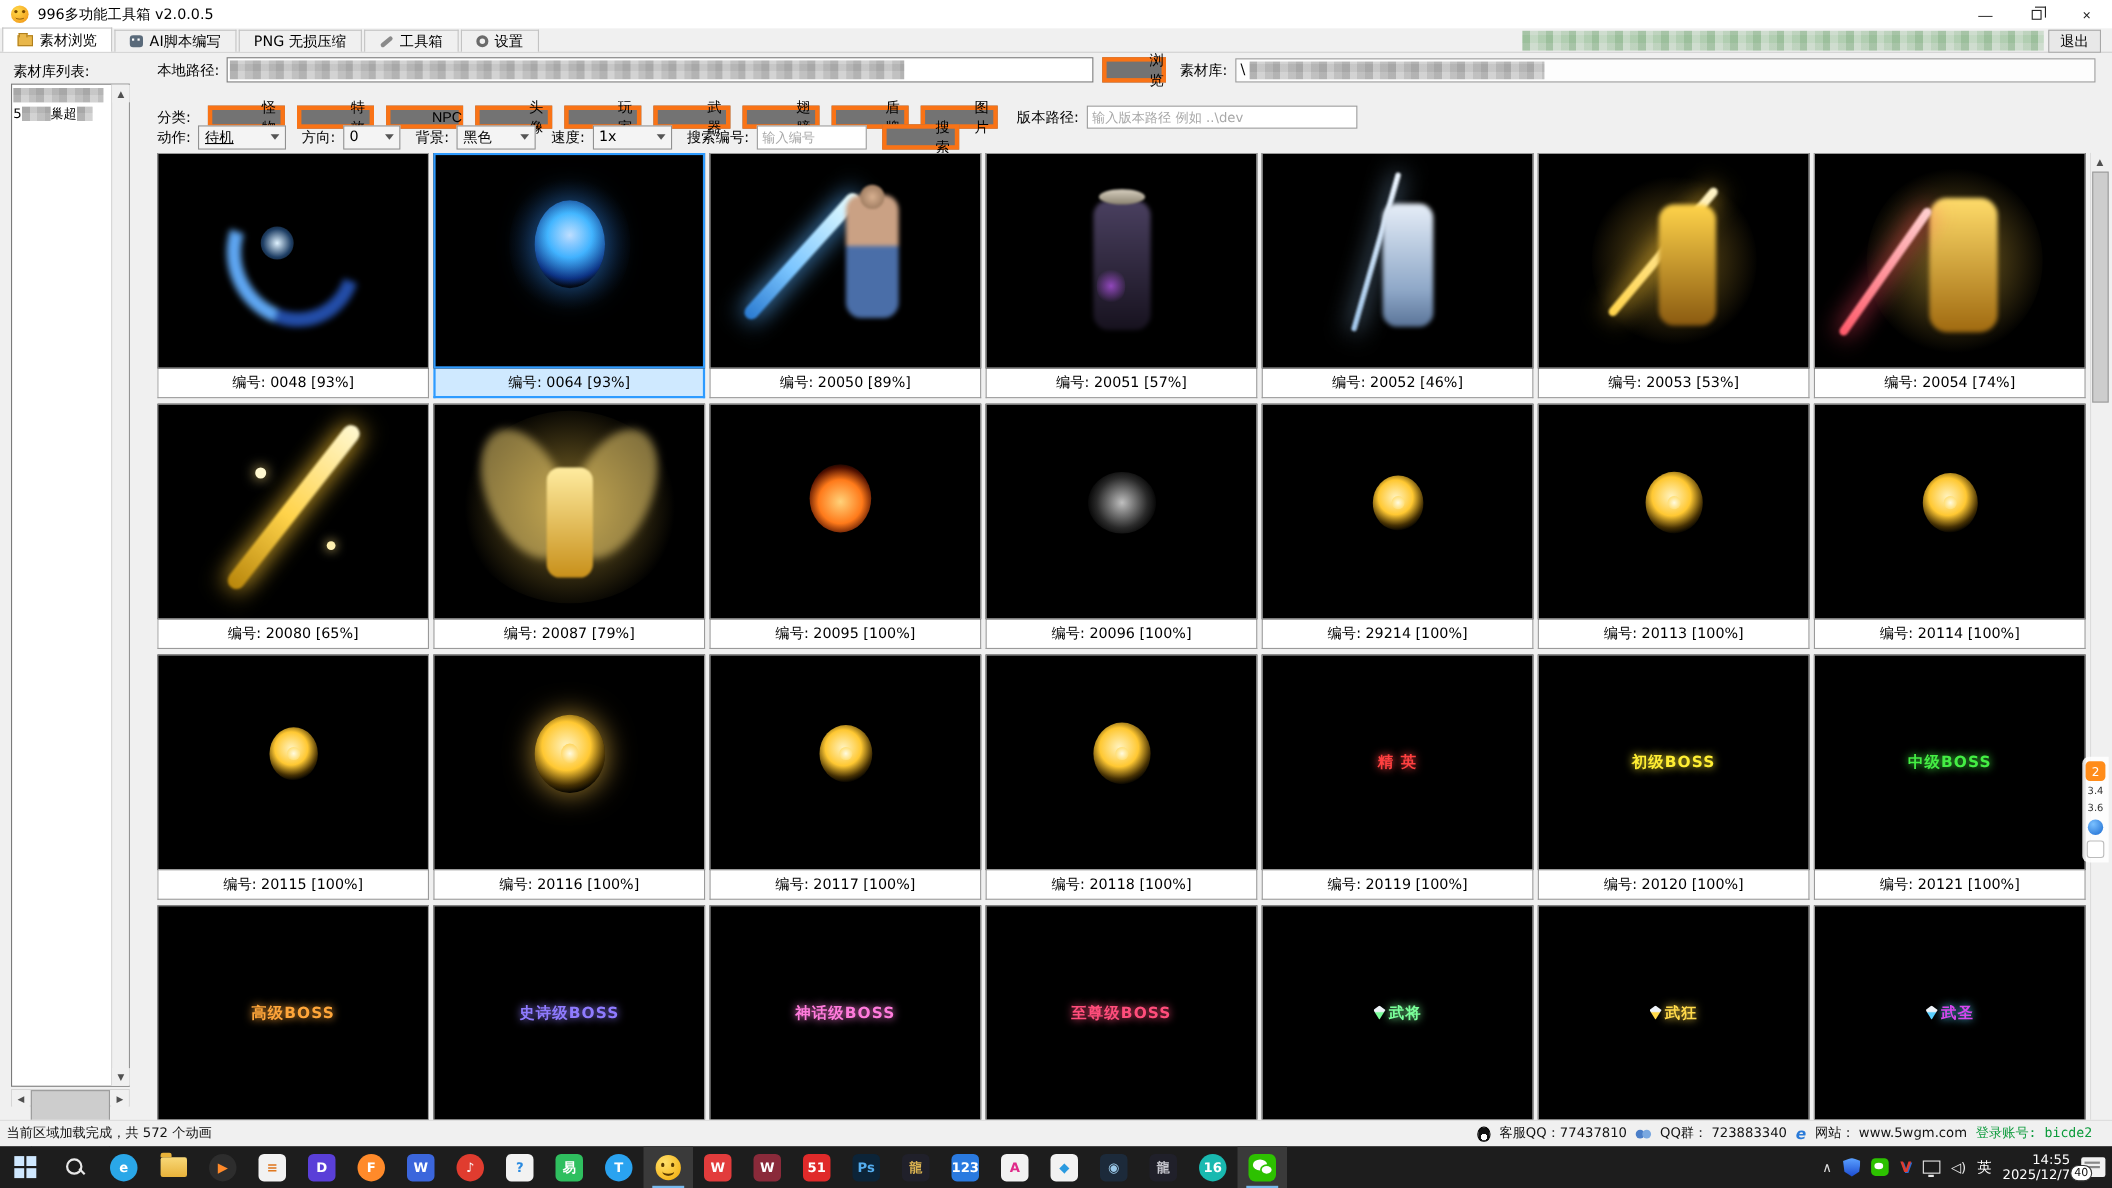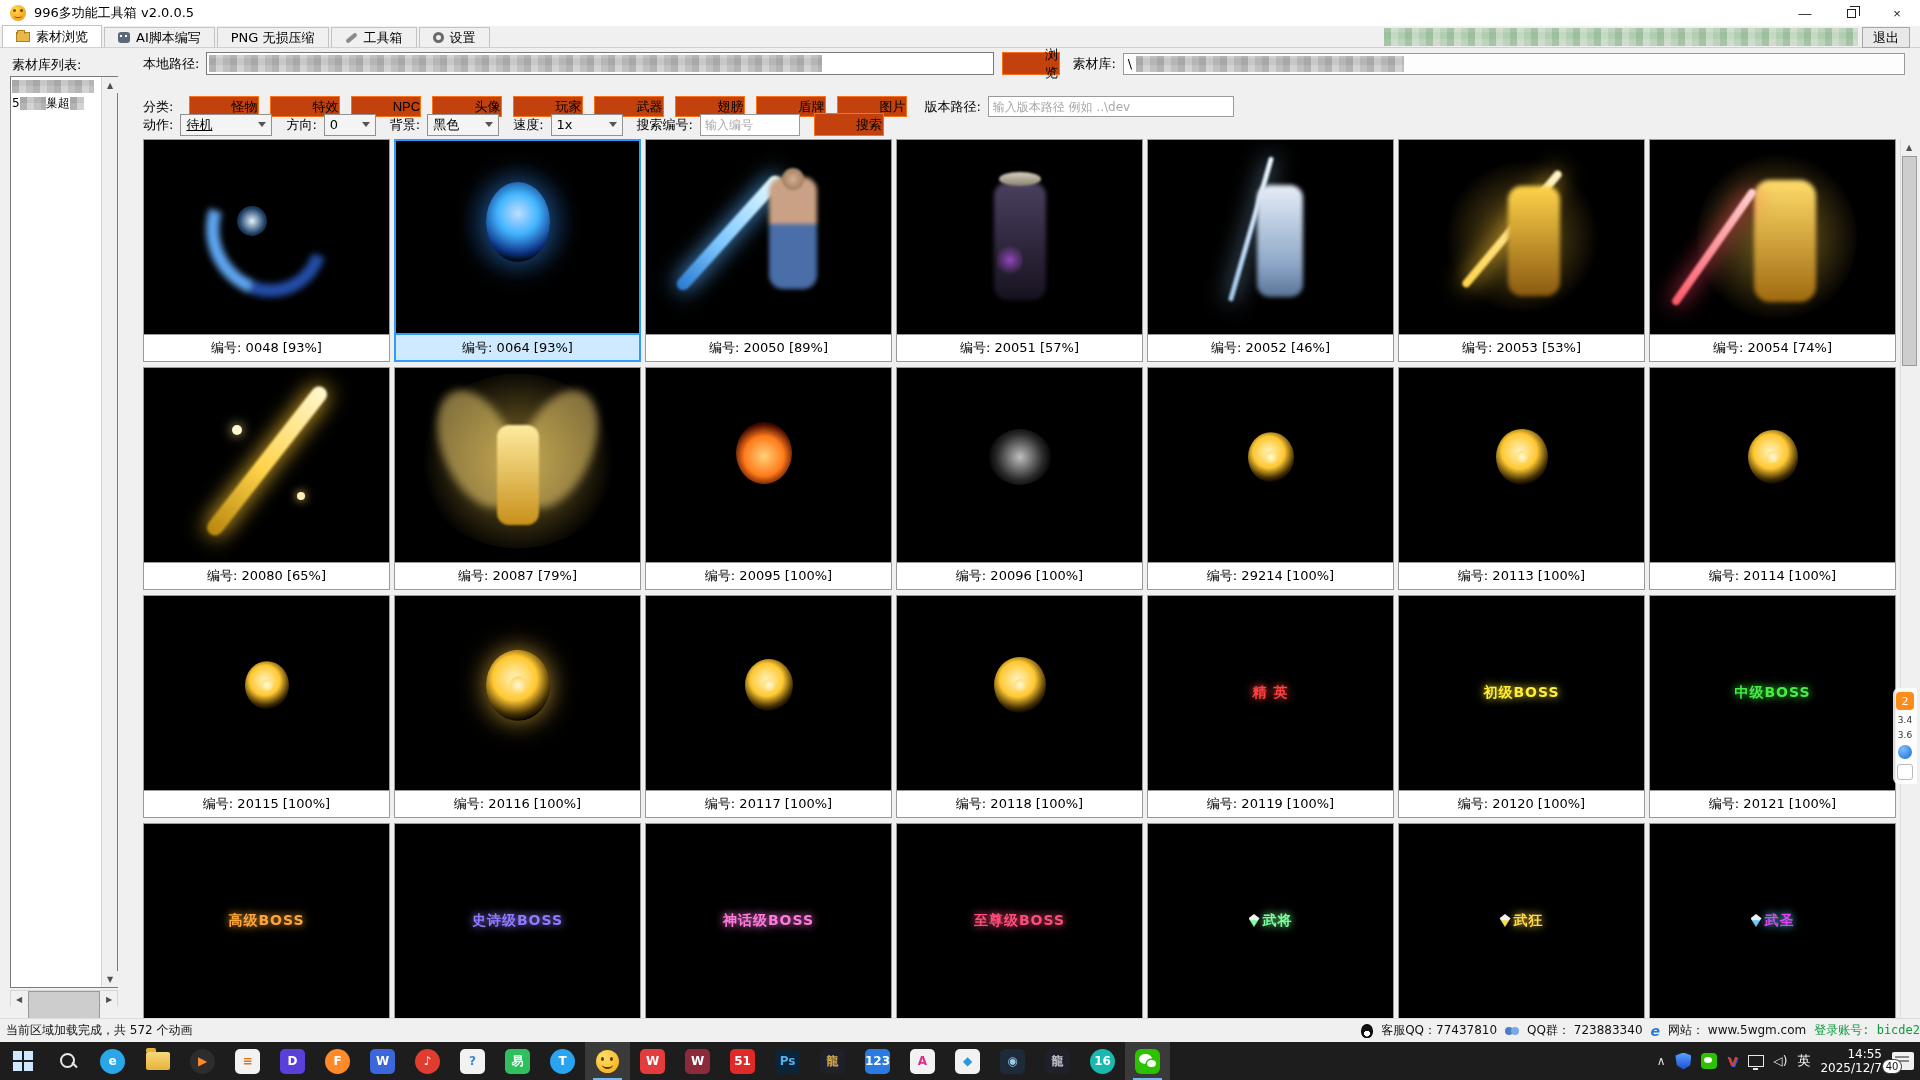--- a/index.html
+++ b/index.html
@@ -54,21 +54,21 @@
 
   
   .row { position:absolute; left:143px; display:flex; align-items:center; font-size:13px; color:#000; }
   .row-path { top:52px; width:1762px; }
   .row-cat  { top:96px; width:1762px; }
   .row-act  { top:113px; width:1762px; }
   .lbl { white-space:nowrap; margin-right:7px; }
   .tb-input { height:23px; background:#fff; border:1px solid #7a7a7a; position:relative; }
   .path-input { width:788px; }
   .path-input .mosaic-fill { position:absolute; left:2px; top:2px; width:78%; height:17px; }
-  .btn { height:23px; background:#c2410c; border:1px solid #f97316; font-size:13px; color:#000;
+  .btn { height:23px; background:#737373; border:4px solid #f97316; font-size:13px; color:#000;
          display:flex; align-items:center; justify-content:center;padding-left:40px; }
   .browse-btn { width:58px; margin-left:8px; margin-right:12px; }
   .lib-field { flex:1; height:22px; border:1px solid #9a9a9a; background:#fdfdfd; position:relative;
          display:flex; align-items:center; padding-left:4px; font-size:13px; }
   .lib-field .mosaic-fill { position:absolute; left:12px; top:2px; width:268px; height:16px; }
   .cat-btn { width:70px; height:21px; margin-right:11px; }
   .ver-input { width:246px; height:21px; border:1px solid #9a9a9a; background:#fff; font-size:12px;
          color:#000; padding:0 4px; font-family:"DejaVu Sans","Liberation Sans",sans-serif;}
   .ver-input::placeholder, .num-input::placeholder { color:#a8a8a8; }
   .select { height:22px; background:#f4f4f4; border:1px solid #919191; display:flex; align-items:center;
@@ -119,21 +119,21 @@
   .as-badge { width:18px; height:18px; border-radius:4px; background:#ff8c1a; color:#fff; font-size:11px;
           display:flex; align-items:center; justify-content:center; }
   .as-num { font-size:9px; color:#333; }
   .as-dot { width:14px; height:14px; border-radius:50%; background:radial-gradient(circle at 35% 30%, #7ac0ff, #1a6ad0); }
   .as-panel { width:16px; height:16px; background:#fff; border:1px solid #bbb; border-radius:3px; }
 
   
   .statusbar { position:absolute; left:0; top:1018px; width:1920px; height:24px; background:#f0f0f0;
           border-top:1px solid #dcdcdc; display:flex; align-items:center; font-size:12px; color:#111; }
   .status-left { margin-left:6px; }
-  .status-right { position:absolute; right:0; display:flex; align-items:center; gap:8px; }
+  .status-right { position:absolute; right:18px; display:flex; align-items:center; gap:8px; }
   .s-icon-qq { width:12px; height:14px; border-radius:50% 50% 45% 45%;
           background:radial-gradient(circle at 50% 72%, #fff 0 28%, #111 30%); border:1px solid #000; }
   .s-icon-group { width:14px; height:12px; position:relative; }
   .s-icon-group:before, .s-icon-group:after { content:""; position:absolute; width:8px; height:8px;
           border-radius:50%; background:#4a7ec8; top:2px; }
   .s-icon-group:after { left:6px; background:#7aa8e0; }
   .s-icon-e { color:#2a7ad8; font-weight:bold; font-style:italic; font-size:14px; }
   .account { color:#0a9a3a; font-family:"DejaVu Sans Mono","Liberation Mono",monospace; font-size:12px; }
 
   
@@ -255,21 +255,21 @@
         <button class="btn cat-btn">翅膀</button>
         <button class="btn cat-btn">盾牌</button>
         <button class="btn cat-btn">图片</button>
       </span>
     <span class="lbl" style="margin-left:6px;">版本路径:</span>
     <input class="ver-input" placeholder="输入版本路径 例如 ..\dev" style="">
   </div>
 
   <div class="row row-act">
     <span class="lbl">动作:</span>
-    <div class="select" style="width:92px;text-decoration:underline;">
+    <div class="select" style="width:80px;text-decoration:underline;">
       <span>待机</span>
       <span class="caret"></span>
     </div>
     <span class="lbl">方向:</span>
     <div class="select" style="width:52px;">
       <span>0</span>
       <span class="caret"></span>
     </div>
     <span class="lbl">背景:</span>
     <div class="select" style="width:72px;">

